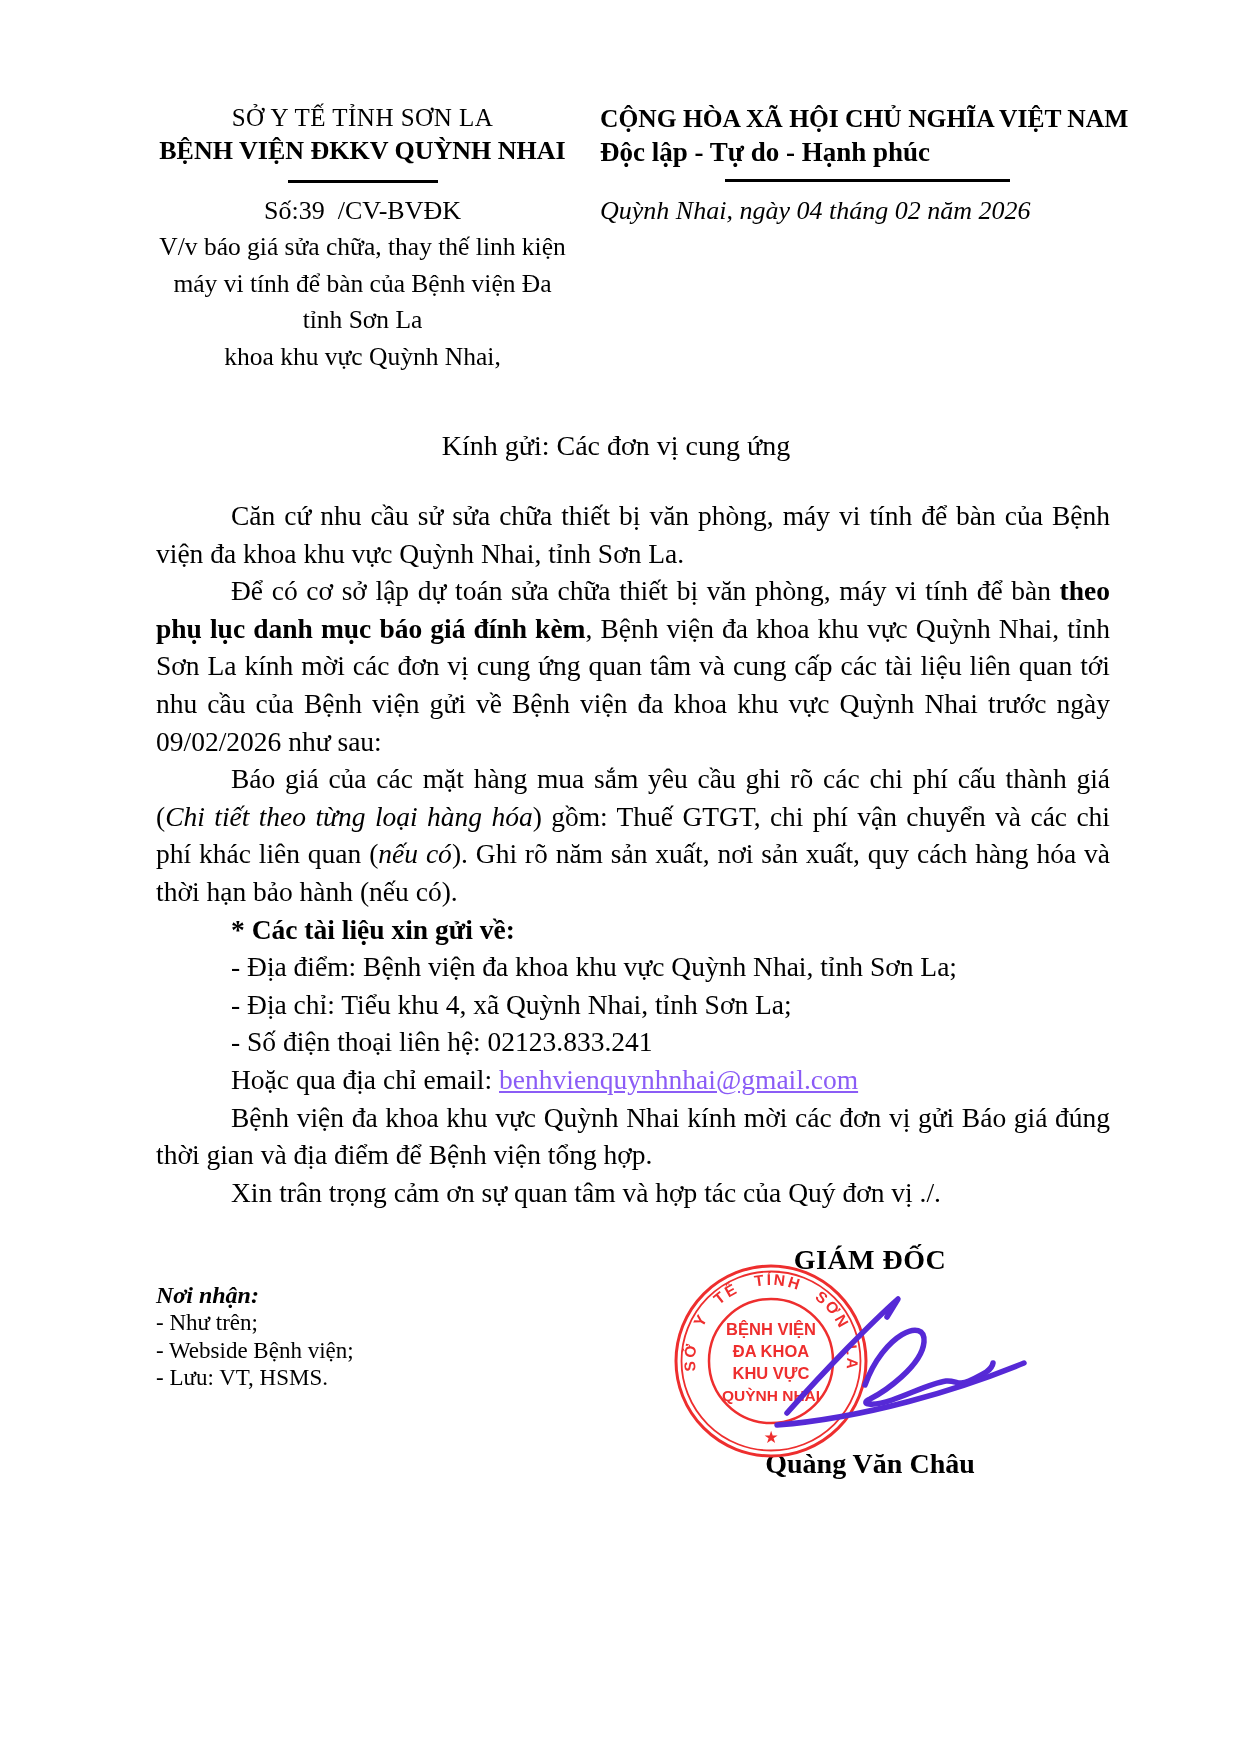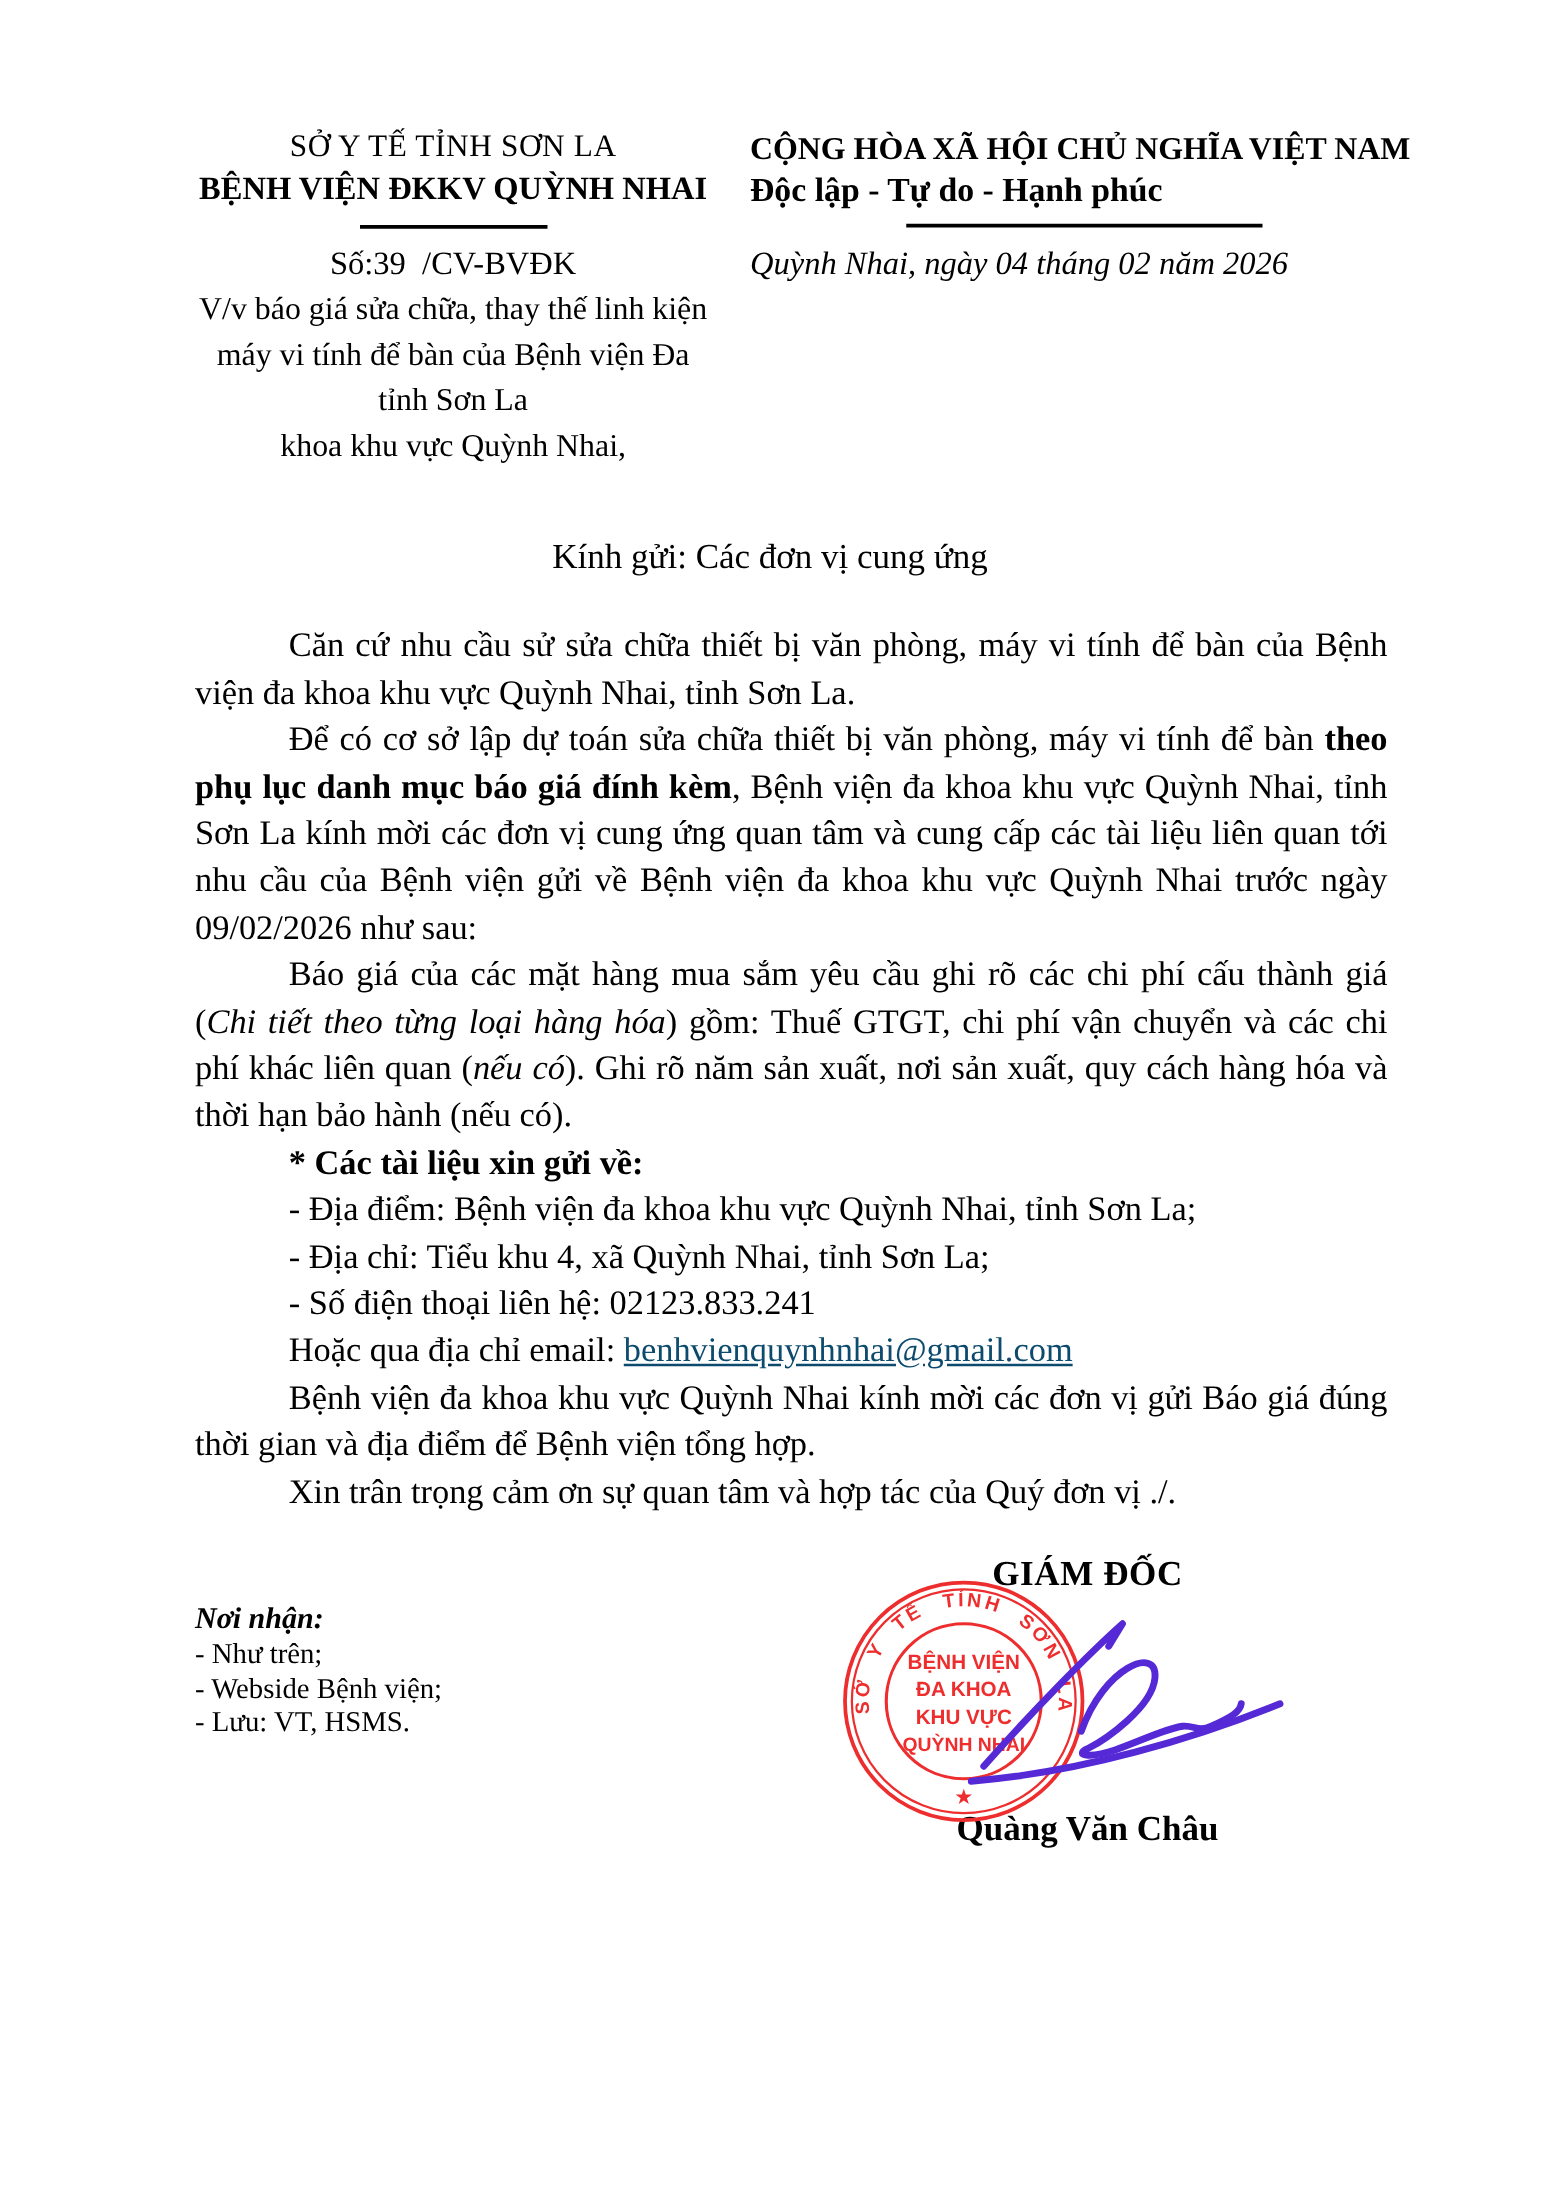--- a/index.html
+++ b/index.html
@@ -21,21 +21,21 @@
   .nat-title { font-size:25.5px; font-weight:bold; }
   .nat-motto { font-size:27px; font-weight:bold; margin-top:3px; }
   .dateline  { font-size:26px; font-style:italic; margin-top:14px; }
   
   .salutation{ position:absolute; left:16px; top:430px; width:1200px; text-align:center; font-size:28px; }
   .body-text { position:absolute; left:156px; top:497px; width:954px;
                font-size:27.5px; line-height:37.6px; text-align:justify; }
   .body-text p { margin:0; text-indent:75px; }
   .b { font-weight:bold; }
   .i { font-style:italic; }
-  .email-link { text-decoration:underline; color:#0c4a6e; }
+  .email-link { text-decoration:underline; color:#8b5cf6; }
   
   .recipients { position:absolute; left:156px; top:1240px; width:420px;margin-top:42px; }
   .recipients-title { font-size:24px; font-weight:bold; font-style:italic; }
   .recipients-item  { font-size:23px; line-height:27.5px; }
   .signer-title { position:absolute; left:600px; top:1244px; width:540px; text-align:center;
                   font-size:28px; font-weight:bold; letter-spacing:.5px; }
   .signer-name  { position:absolute; left:600px; top:1448px; width:540px; text-align:center;
                   font-size:28px; font-weight:bold; }
   .seal-wrap { position:absolute; left:666px; top:1256px; width:210px; height:210px; z-index:2; }
   .sig-wrap  { position:absolute; left:640px; top:1242px; width:400px; height:215px; z-index:3; }

